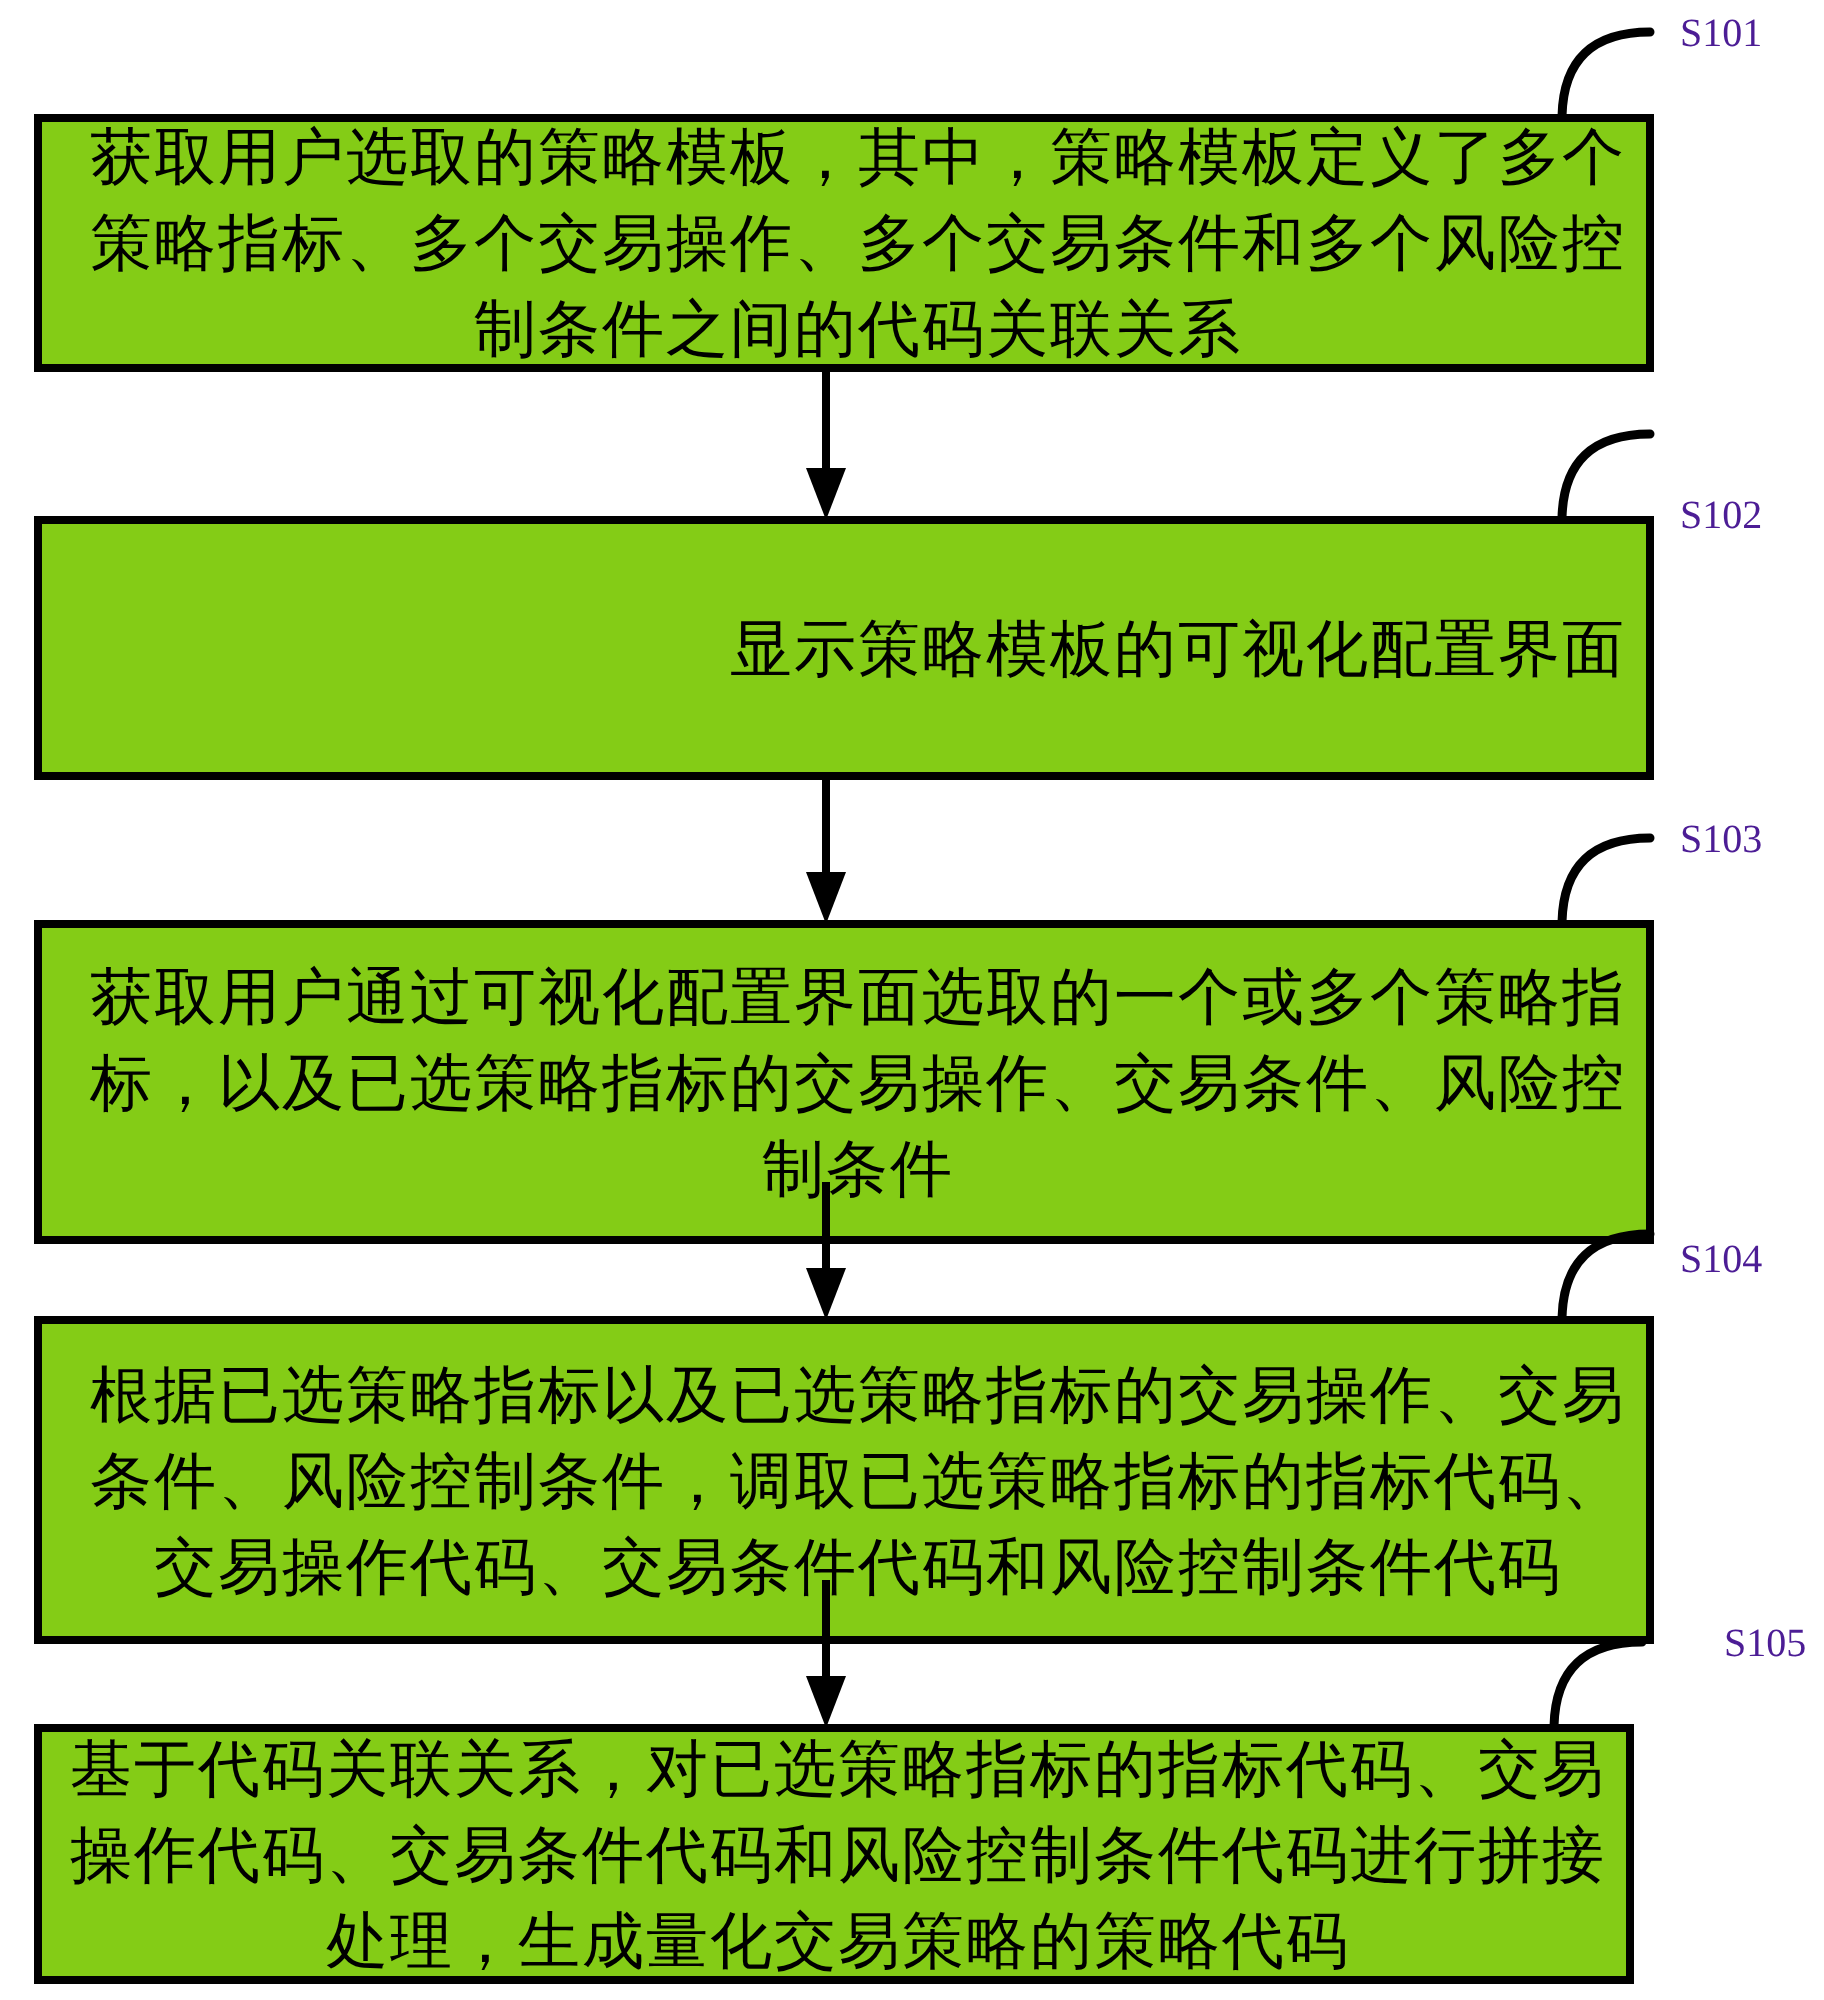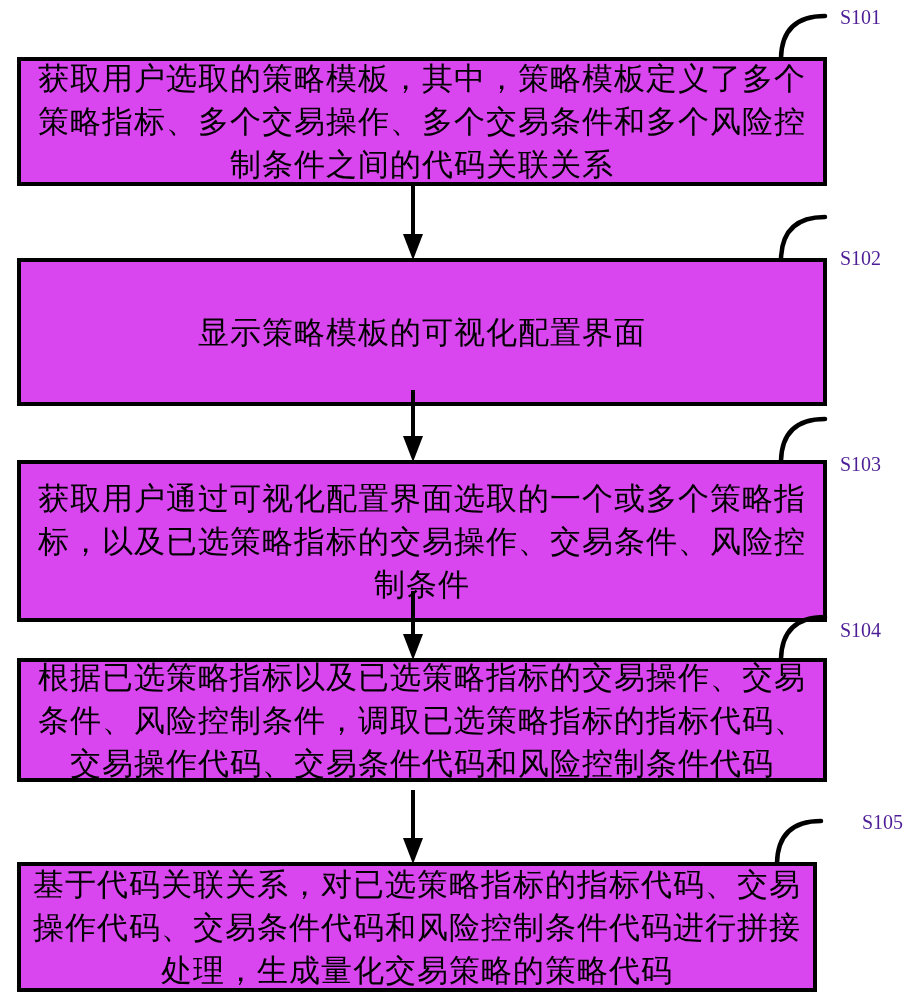--- a/index.html
+++ b/index.html
@@ -14,24 +14,24 @@
     background: #ffffff;
     font-family: "Liberation Serif", "DejaVu Serif", serif;
     overflow: hidden;
   }
   .box {
     position: absolute;
     left: 17px;
     width: 810px;
     box-sizing: border-box;
     border: 4px solid #000000;
-    background: #d946ef;
+    background: #84cc16;
     display: flex;
     align-items: center;
-    justify-content: center;
+    justify-content: flex-end;
   }
   .box-text {
     white-space: pre-line;
     text-align: center;
     font-size: 31px;
     line-height: 43px;
     letter-spacing: 1px;
     color: #000000;
     padding: 0 10px;
   }
@@ -87,47 +87,47 @@
   </div>
   <div class="arrow" style="top:186px; height:74px;">
     <div class="shaft"></div>
     <div class="head"></div>
   </div>
 
   <svg class="hook" style="left:776px; top:210px;" viewBox="0 0 52 50">
     <path d="M5 49 Q6 7 49 7" fill="none" stroke="#000000" stroke-width="4.5" stroke-linecap="round"></path>
   </svg>
   <div class="step-label" style="left:840px; top:207px;margin-top:40px;">S102</div>
-  <div class="box" style="top:258px; height:148px;">
+  <div class="box" style="top:258px; height:132px;">
     <div class="box-text">显示策略模板的可视化配置界面</div>
   </div>
   <div class="arrow" style="top:390px; height:72px;">
     <div class="shaft"></div>
     <div class="head"></div>
   </div>
 
   <svg class="hook" style="left:776px; top:412px;" viewBox="0 0 52 50">
     <path d="M5 49 Q6 7 49 7" fill="none" stroke="#000000" stroke-width="4.5" stroke-linecap="round"></path>
   </svg>
-  <div class="step-label" style="left:840px; top:409px;margin-top:44px;">S103</div>
+  <div class="step-label" style="left:840px; top:409px;">S103</div>
   <div class="box" style="top:460px; height:162px;">
     <div class="box-text">获取用户通过可视化配置界面选取的一个或多个策略指
 标，以及已选策略指标的交易操作、交易条件、风险控
 制条件</div>
   </div>
   <div class="arrow" style="top:591px; height:69px;">
     <div class="shaft"></div>
     <div class="head"></div>
   </div>
 
   <svg class="hook" style="left:776px; top:610px;" viewBox="0 0 52 50">
     <path d="M5 49 Q6 7 49 7" fill="none" stroke="#000000" stroke-width="4.5" stroke-linecap="round"></path>
   </svg>
   <div class="step-label" style="left:840px; top:607px;margin-top:12px;">S104</div>
-  <div class="box" style="top:658px; height:124px;">
+  <div class="box" style="top:658px; height:164px;">
     <div class="box-text">根据已选策略指标以及已选策略指标的交易操作、交易
 条件、风险控制条件，调取已选策略指标的指标代码、
 交易操作代码、交易条件代码和风险控制条件代码</div>
   </div>
   <div class="arrow" style="top:790px; height:74px;">
     <div class="shaft"></div>
     <div class="head"></div>
   </div>
 
   <svg class="hook" style="left:772px; top:814px;" viewBox="0 0 52 50">

